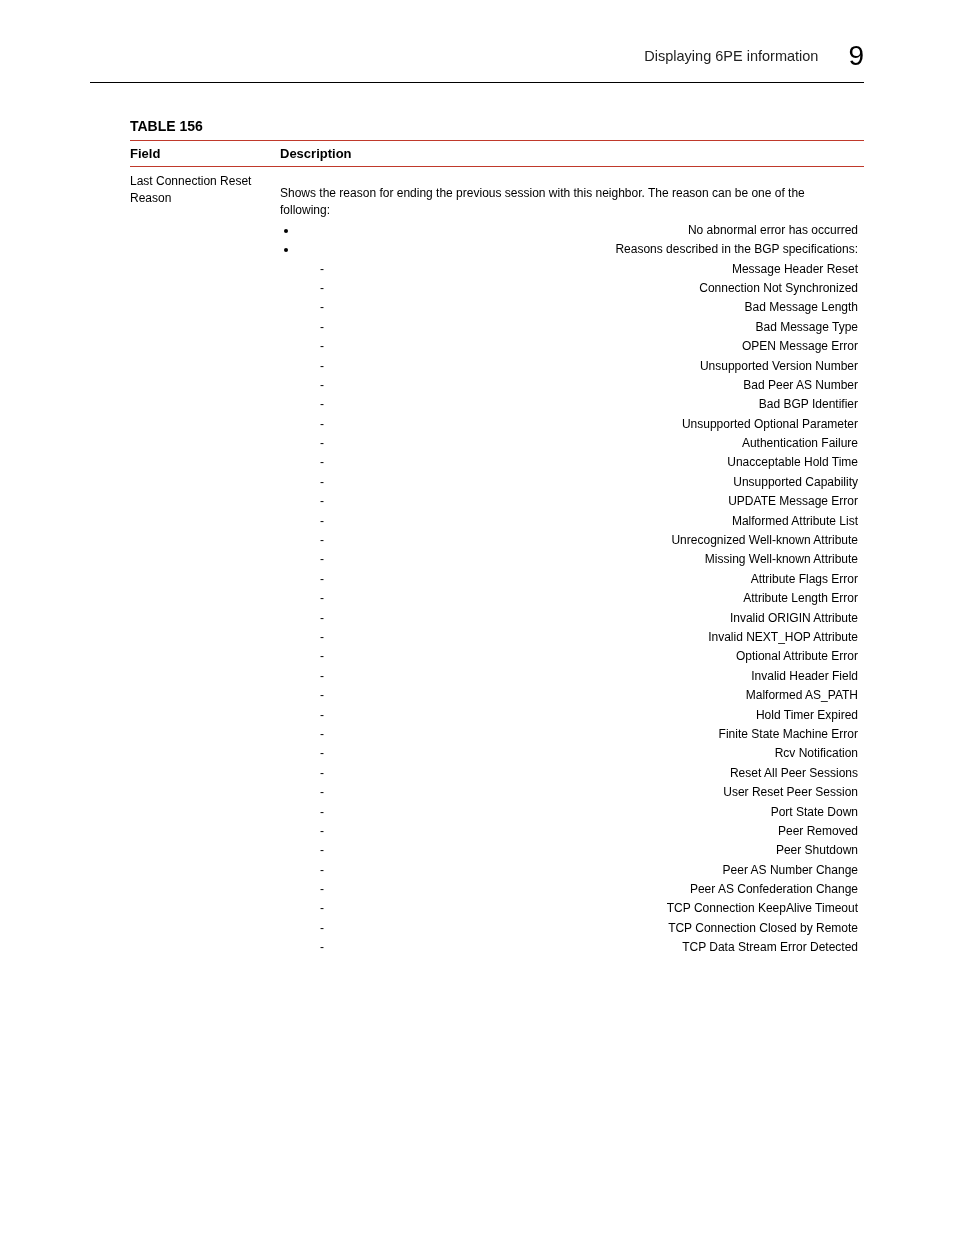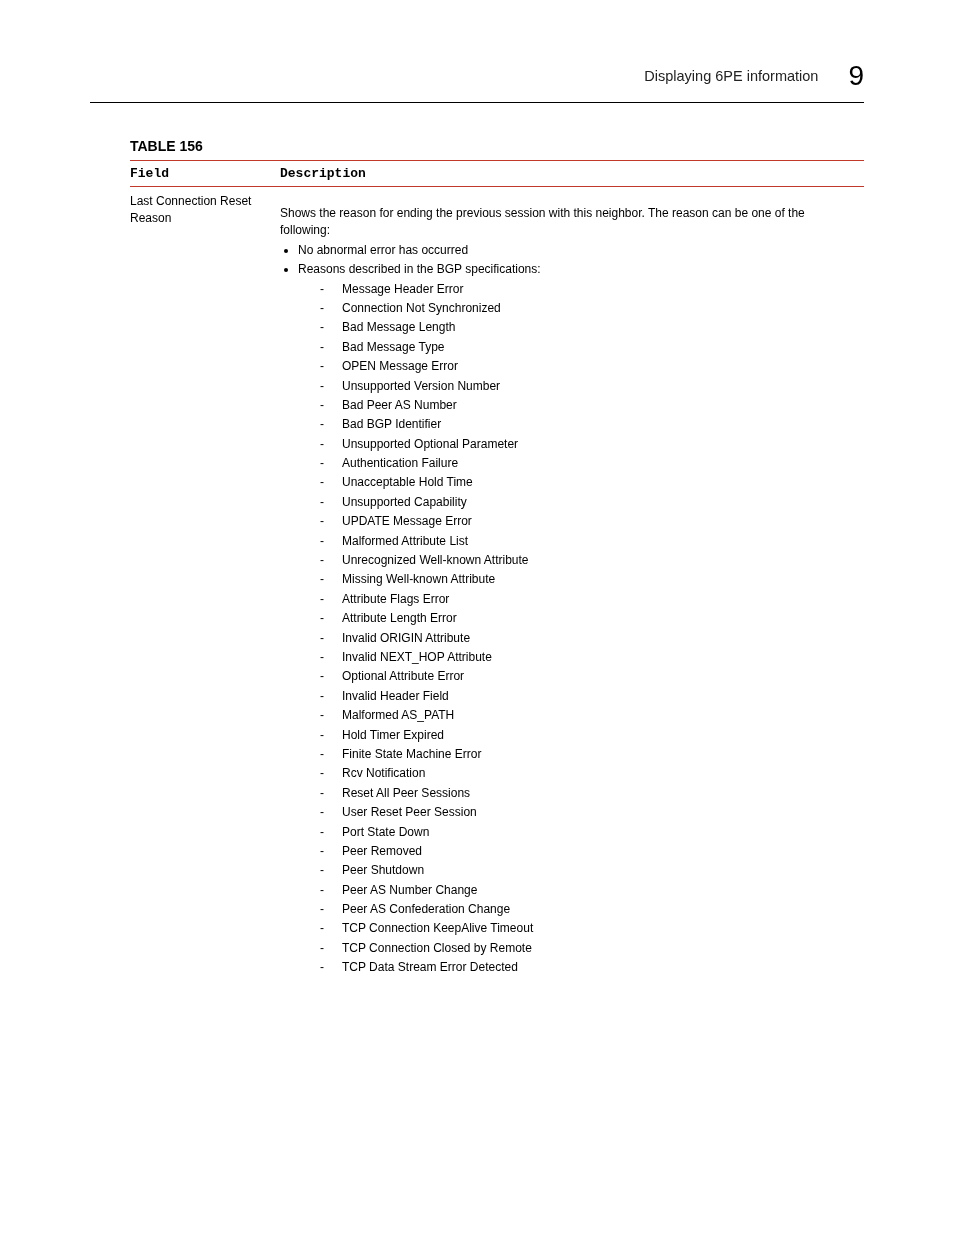--- a/index.html
+++ b/index.html
@@ -5,21 +5,21 @@
   * { box-sizing: border-box; }
   body {
     margin: 0;
     padding: 0;
     font-family: Arial, Helvetica, sans-serif;
     background: #fff;
     color: #000;
     width: 954px;
   }
   .page {
-    padding: 60px 90px 40px 90px;
+    padding: 40px 90px 40px 90px;
   }
   .header-row {
     display: flex;
     justify-content: flex-end;
     align-items: center;
     gap: 30px;
     margin-bottom: 10px;
   }
   .header-title {
     font-size: 14.5px;
@@ -55,34 +55,34 @@
     margin-left: 40px;
     width: calc(100% - 40px);
   }
   .tbl th {
     text-align: left;
     font-size: 13px;
     font-weight: bold;
     padding: 5px 0 5px 0;
     border-top: 1.5px solid #c0392b;
     border-bottom: 1.5px solid #c0392b;
-    font-family: Liberation Mono, monospace;
   }
   .col-field { width: 150px; }
   .tbl td {
     vertical-align: top;
     font-size: 12px;
     padding: 6px 6px 6px 0;
     line-height: 1.45;
   }
   .desc-intro { margin-bottom: 2px; margin-top: 12px; }
   ul.bullets {
     list-style: disc;
     margin: 2px 0 8px 18px;
     padding: 0;
+    text-align: right;
   }
   ul.bullets > li {
     margin: 2px 0;
   }
   ul.dashes {
     list-style: none;
     margin: 2px 0 0 22px;
     padding: 0;
   }
   ul.dashes > li {
@@ -121,21 +121,21 @@
     <tbody>
       <tr>
         <td>Last Connection Reset Reason</td>
         <td>
           <div class="desc-intro">Shows the reason for ending the previous session with this neighbor. The reason can be one of the following:</div>
           <ul class="bullets">
             <li>No abnormal error has occurred</li>
             <li>
               <span>Reasons described in the BGP specifications:</span>
               <ul class="dashes" id="reasons-list">
-                  <li>Message Header Error</li>
+                  <li>Message Header Reset</li>
                   <li>Connection Not Synchronized</li>
                   <li>Bad Message Length</li>
                   <li>Bad Message Type</li>
                   <li>OPEN Message Error</li>
                   <li>Unsupported Version Number</li>
                   <li>Bad Peer AS Number</li>
                   <li>Bad BGP Identifier</li>
                   <li>Unsupported Optional Parameter</li>
                   <li>Authentication Failure</li>
                   <li>Unacceptable Hold Time</li>

